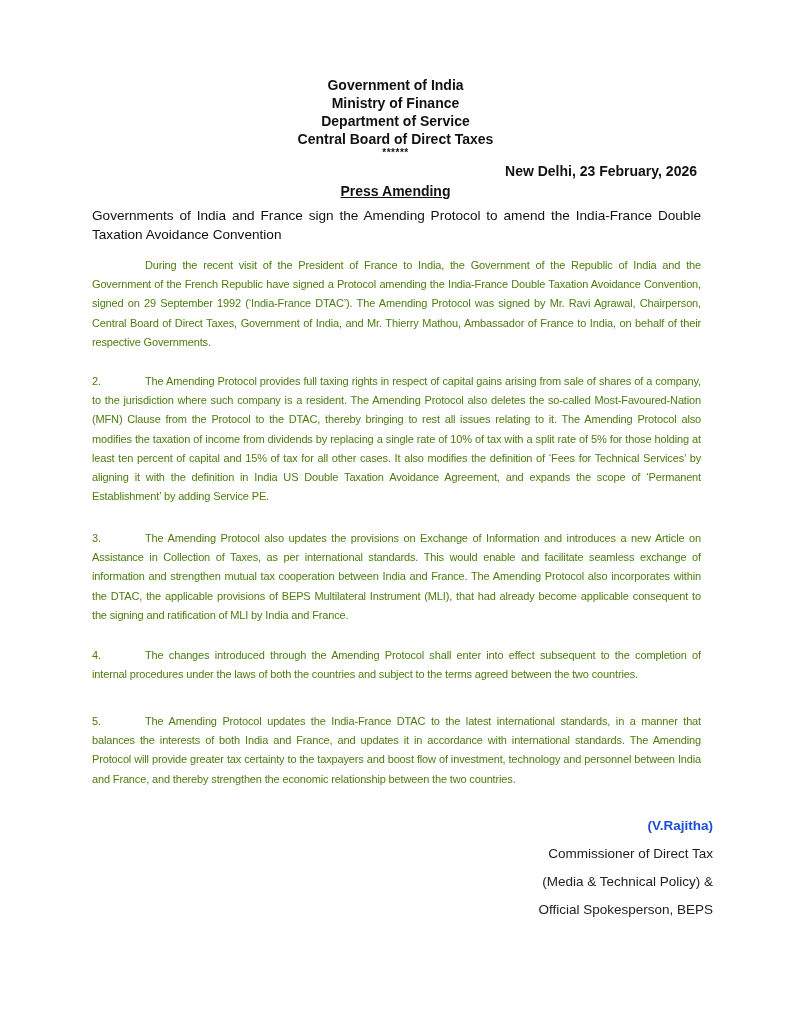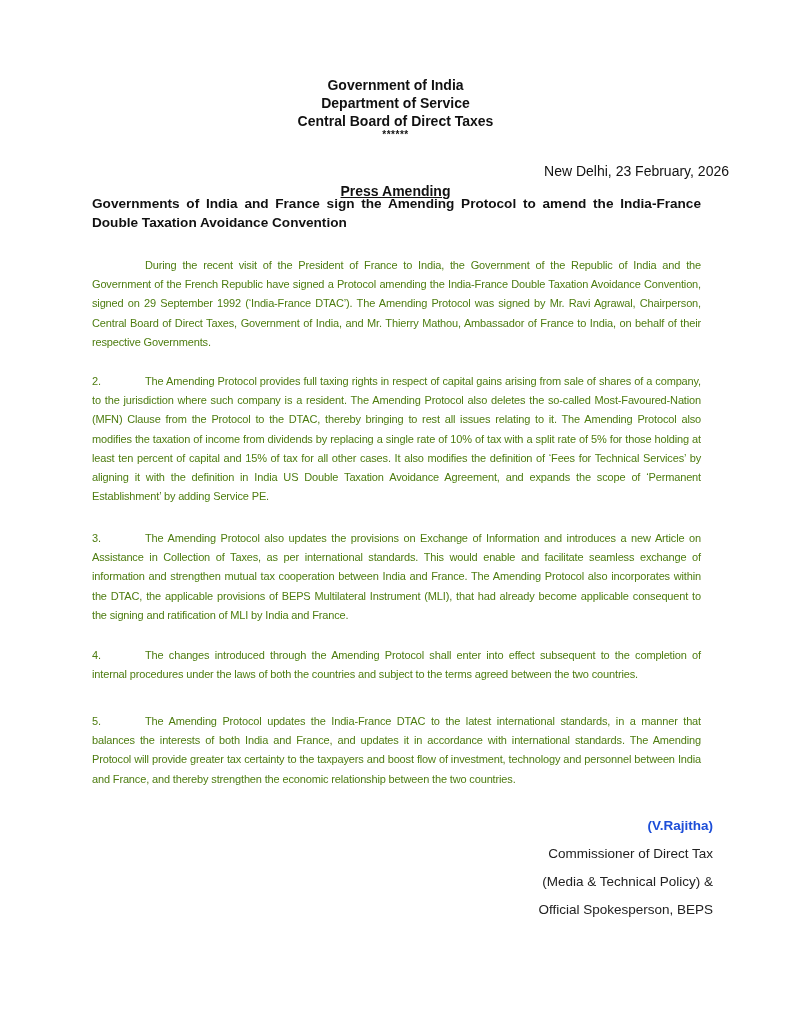--- a/index.html
+++ b/index.html
@@ -8,30 +8,30 @@
     font-family: "Liberation Sans", sans-serif; color: #1a1a1a;
   }
   .page { position: absolute; left: 0; top: 0; width: 791px; height: 1024px; background: #fff; }
   .hdr {
     position: absolute; left: 0; width: 791px; text-align: center;
     font-weight: bold; font-size: 14px; line-height: 18px; color: #111;
   }
   .hdr div { height: 18px; }
   .stars { font-size: 10px; line-height: 10px; letter-spacing: 0.5px; }
   .date {
-    position: absolute; right: 62px; top: 163px;
-    font-weight: normal; font-size: 14px; color: #111;
+    position: absolute; right: 94px; top: 163px;
+    font-weight: bold; font-size: 14px; color: #111;
   }
   .pr {
     position: absolute; left: 0; width: 791px; top: 183px; text-align: center;
     font-weight: bold; font-size: 14px; text-decoration: underline; color: #111;
   }
   .title {
-    position: absolute; left: 92px; width: 609px; top: 194px;
-    font-weight: bold; font-size: 13.6px; line-height: 19px; text-align: justify;
+    position: absolute; left: 92px; width: 609px; top: 206px;
+    font-weight: normal; font-size: 13.6px; line-height: 19px; text-align: justify;
     text-align-last: left; color: #111;
   }
   .para {
     position: absolute; left: 92px; width: 609px;
     font-size: 11px; line-height: 19.2px; text-align: justify; color: #4d7c0f;
     letter-spacing: -0.15px;
   }
   .para .num { display: inline-block; width: 53px; }
   .para .indent { display: inline-block; width: 53px; }
   .sig {
@@ -39,20 +39,21 @@
   }
   .sig-name { font-weight: bold; color: #1d4ed8; }
 </style>
 </head>
 <body>
 
 <div class="page">
 
   <div class="hdr" style="top:76px;">
     <div>Government of India</div>
+    <div>Ministry of Finance</div>
     <div>Department of Service</div>
     <div>Central Board of Direct Taxes</div>
     <div class="stars">******</div>
   </div>
 
   <div class="date">New Delhi, 23 February, 2026</div>
 
   <div class="pr">Press Amending</div>
 
   <div class="title">Governments of India and France sign the Amending Protocol to amend the India-France Double Taxation Avoidance Convention</div>

